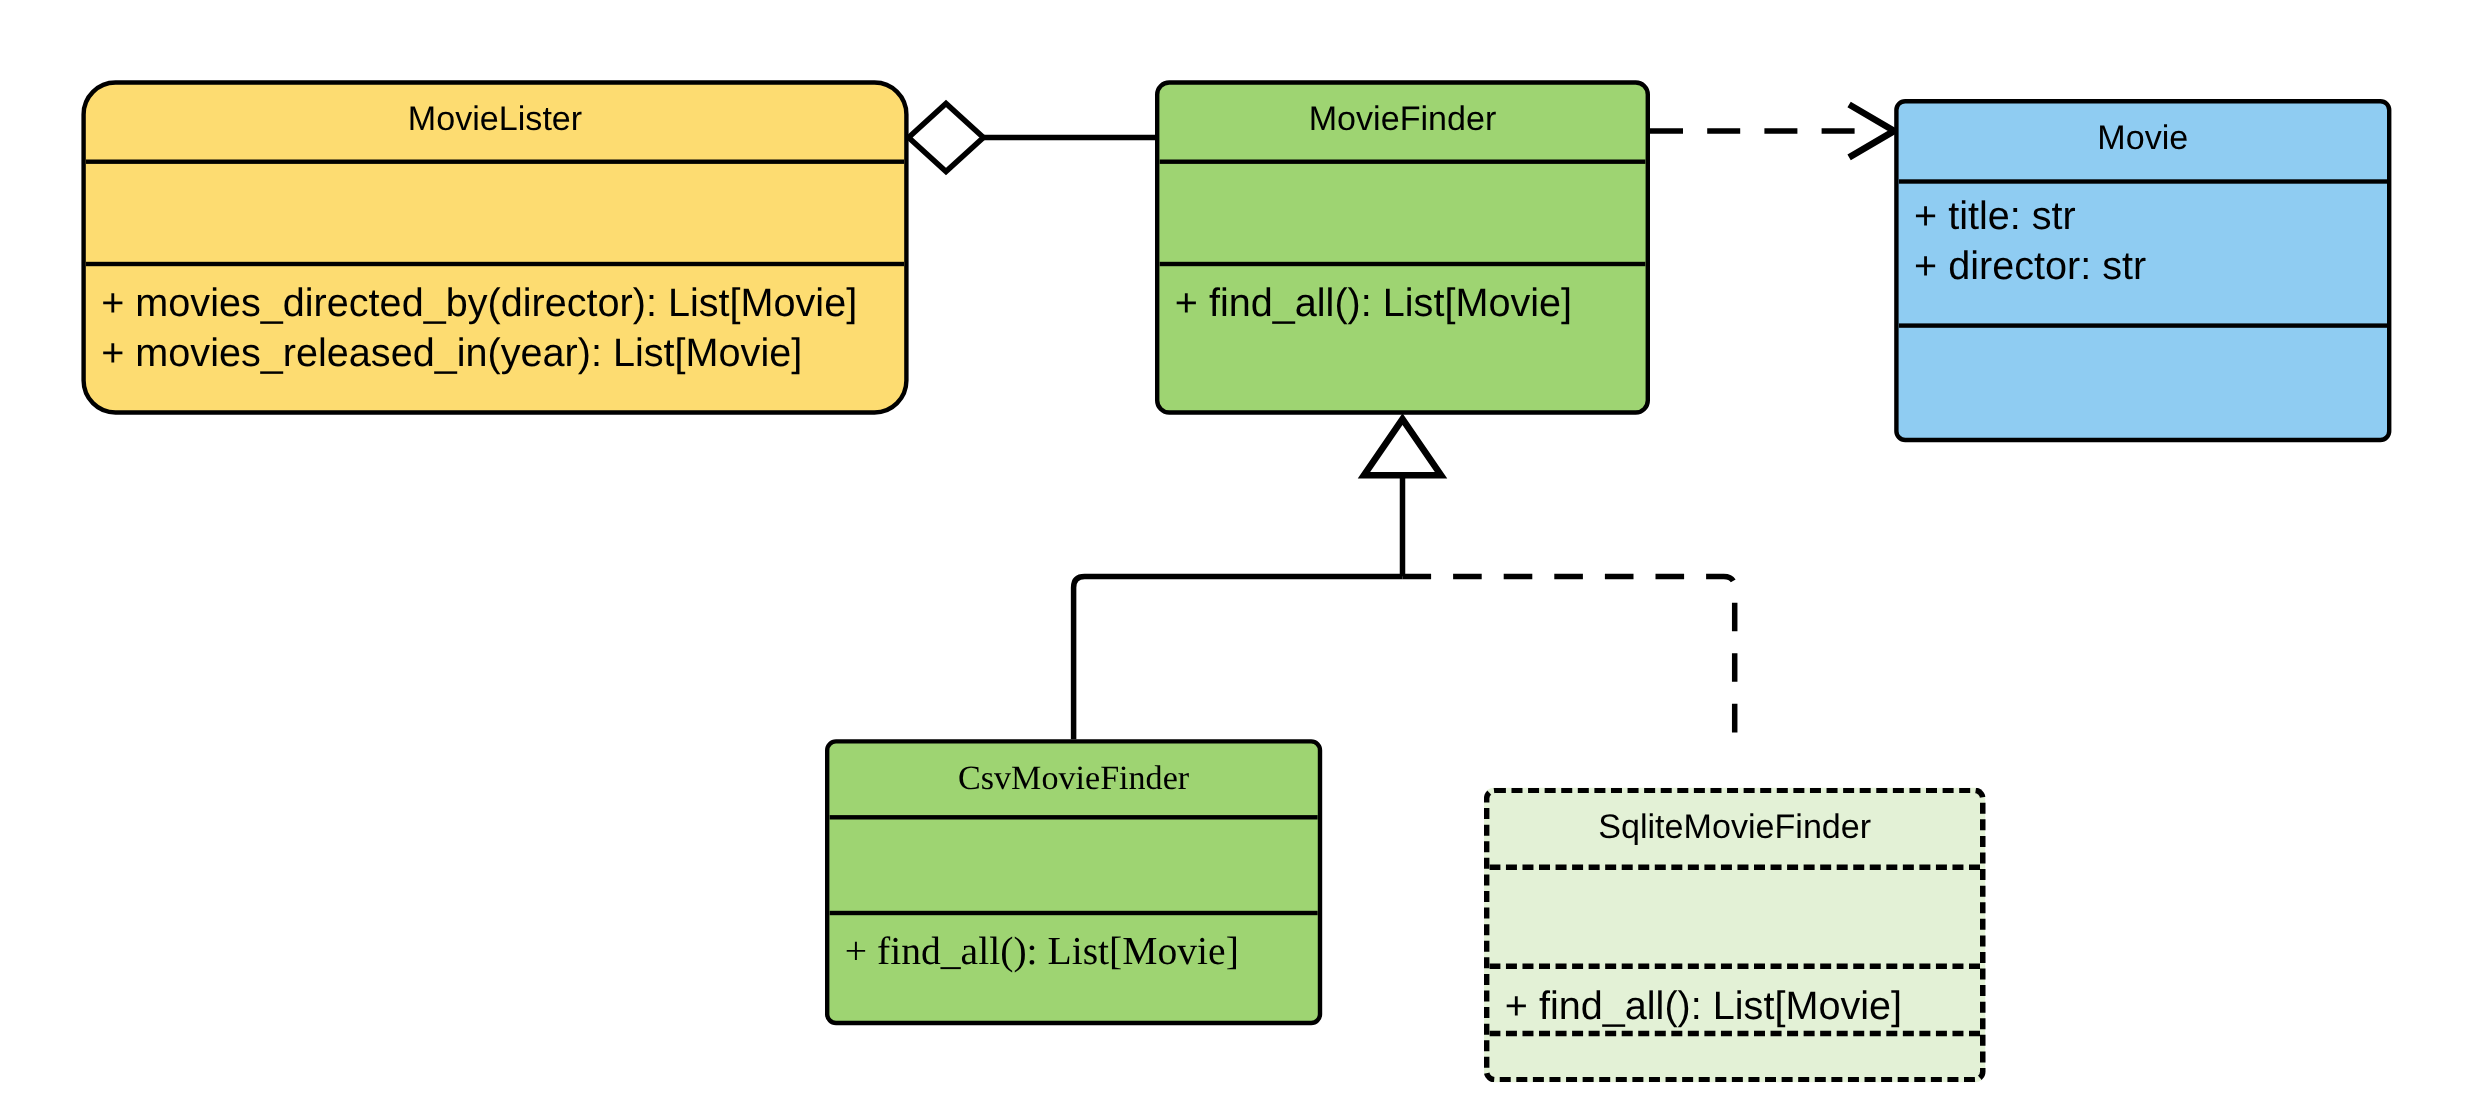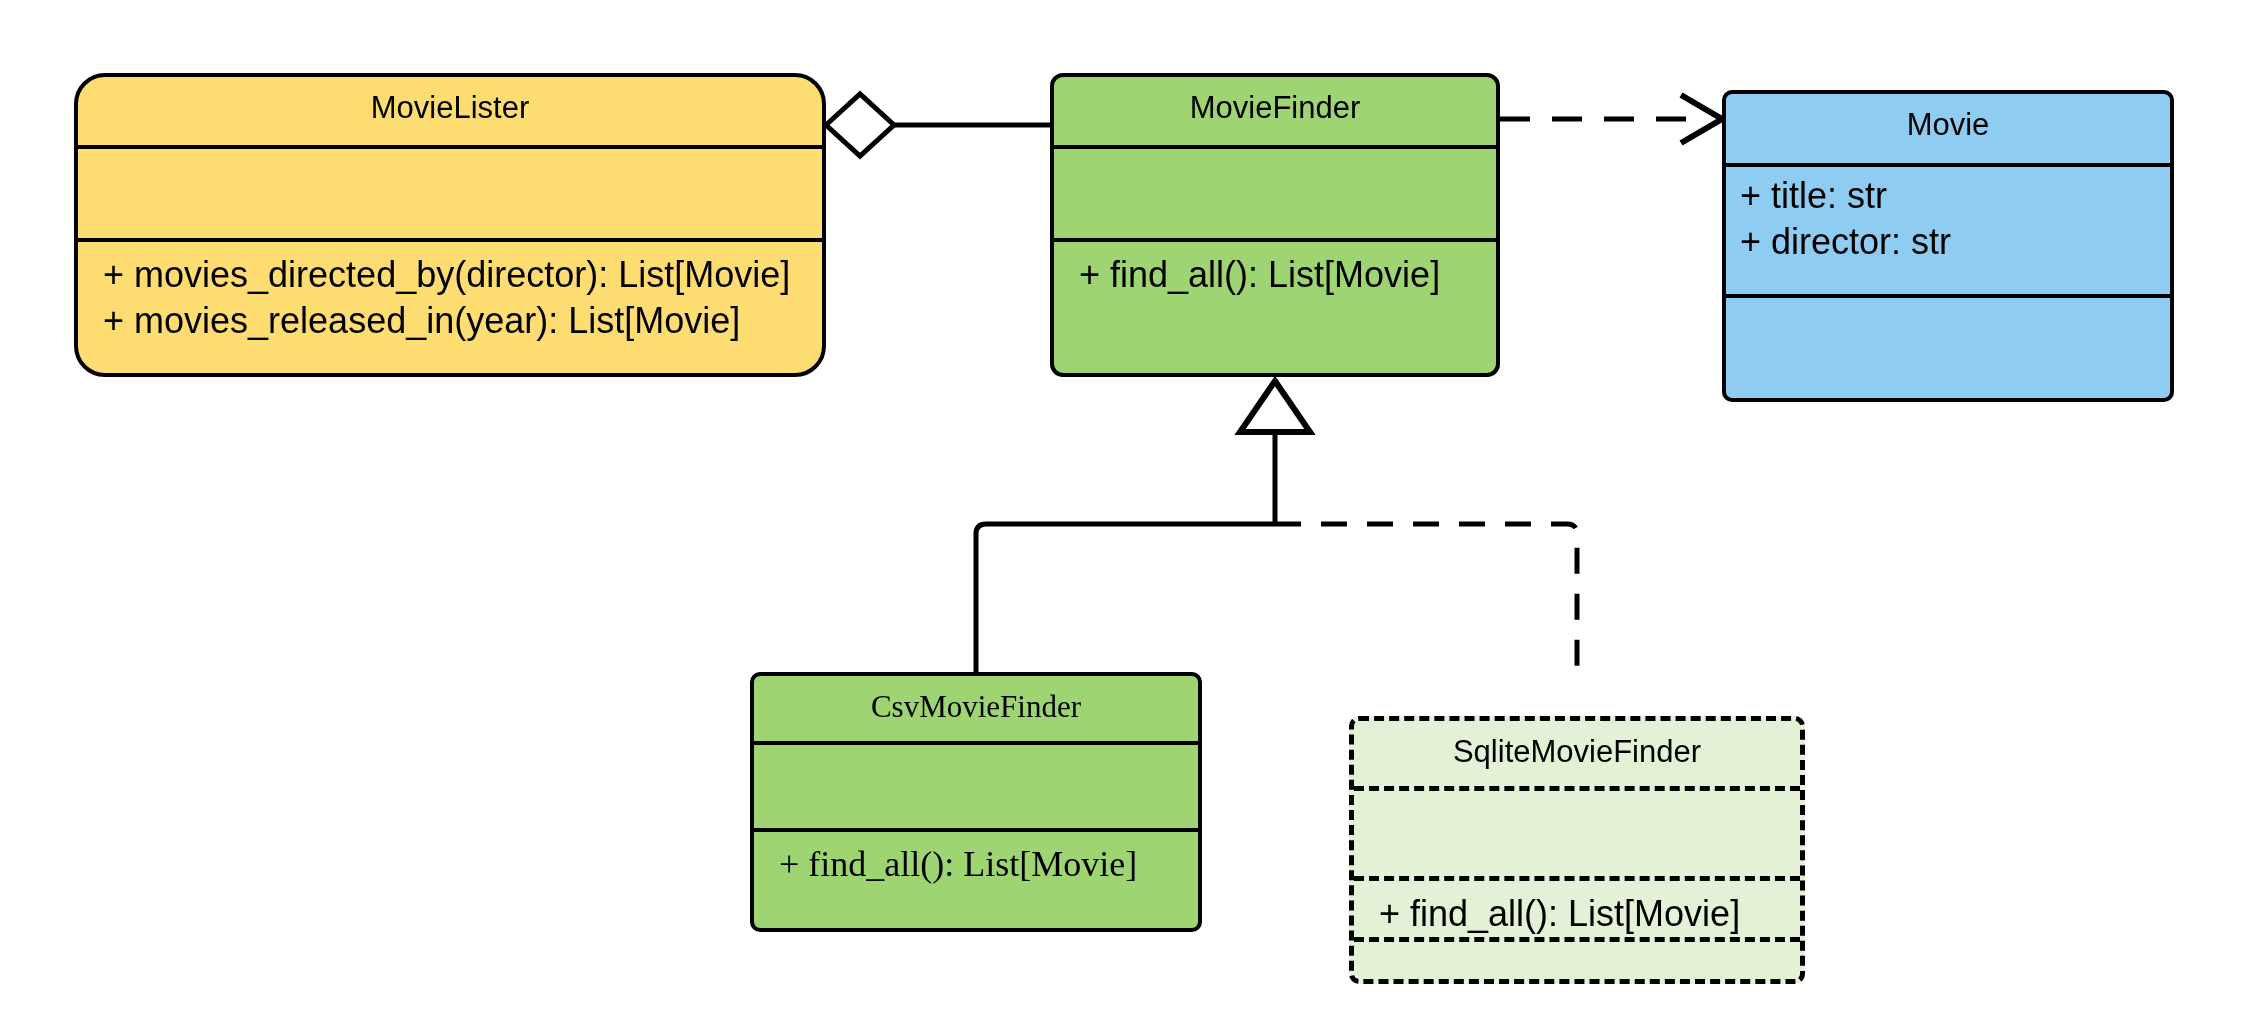--- a/index.html
+++ b/index.html
@@ -45,21 +45,20 @@
   .compartment {
     box-sizing: border-box;
     border-bottom: 4px solid #000000;
     padding: 0;
   }
   .uml-class.dashed .compartment {
     border-bottom: 5px dashed #000000;
   }
   .compartment.last {
     border-bottom: none;
-    padding-left: 11px;
   }
   .class-name {
     text-align: center;
     font-size: 31px;
     color: #000000;
     line-height: 1.15;
     padding-top: 13px;
   }
   .members {
     padding: 10px 14px 0 14px;

